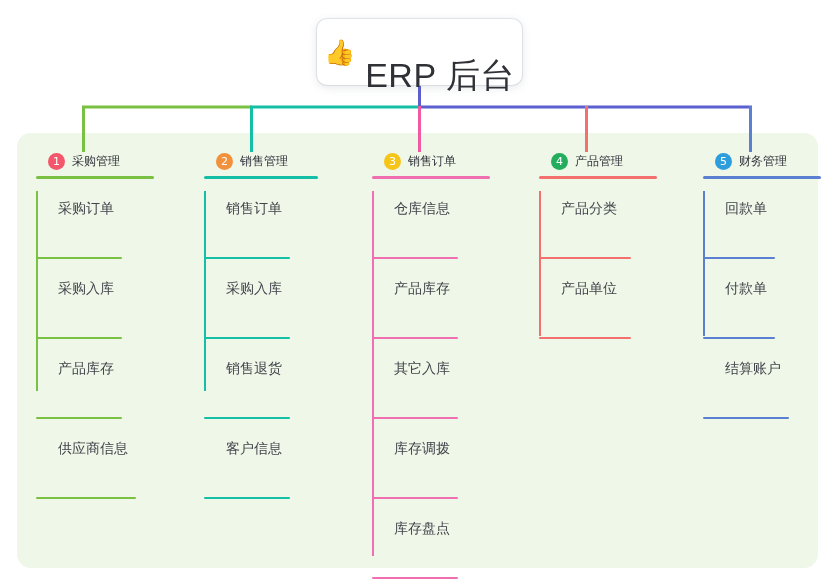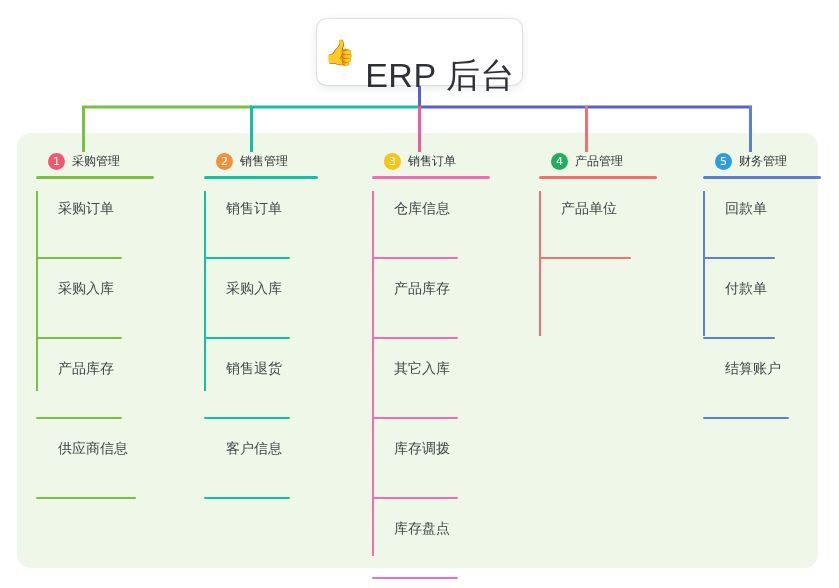--- a/index.html
+++ b/index.html
@@ -170,20 +170,24 @@
       </div>
       <div class="col" style="left: 539px;">
         <div class="col-head">
           <span class="badge" style="background: rgb(35, 173, 92);">4</span>
           <span class="head-label">产品管理</span>
           <span class="head-rule" style="width: 118px; background: rgb(244, 112, 110);"></span>
         </div>
         <div class="leaves">
           <span class="spine" style="height: 145px; background: rgb(244, 112, 110);"></span>
           <div class="leaf">
+            <span class="leaf-label">产品分类</span>
+            <span class="leaf-rule" style="width: 92px; background: rgb(244, 112, 110);"></span>
+          </div>
+          <div class="leaf">
             <span class="leaf-label">产品单位</span>
             <span class="leaf-rule" style="width: 92px; background: rgb(244, 112, 110);"></span>
           </div>
         </div>
       </div>
       <div class="col" style="left: 703px;">
         <div class="col-head">
           <span class="badge" style="background: rgb(46, 157, 219);">5</span>
           <span class="head-label">财务管理</span>
           <span class="head-rule" style="width: 118px; background: rgb(91, 127, 209);"></span>

